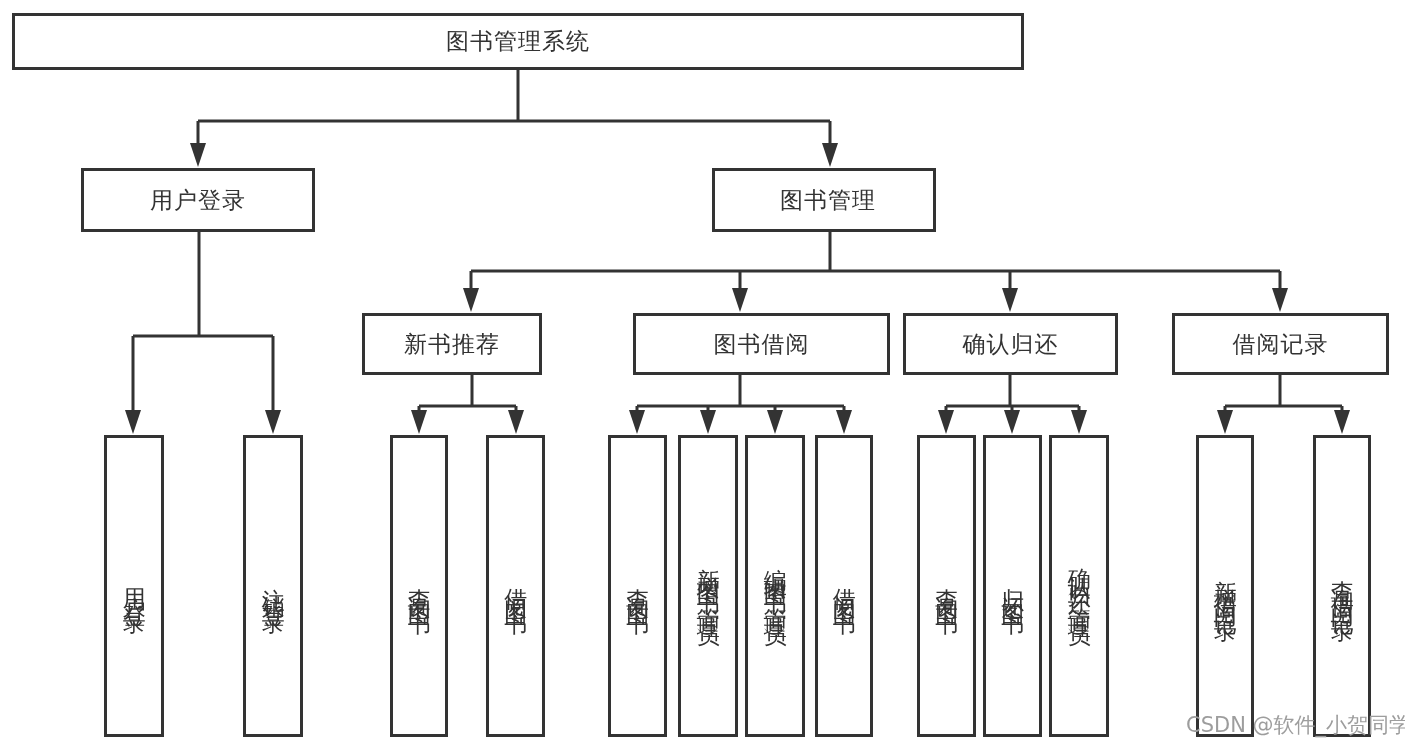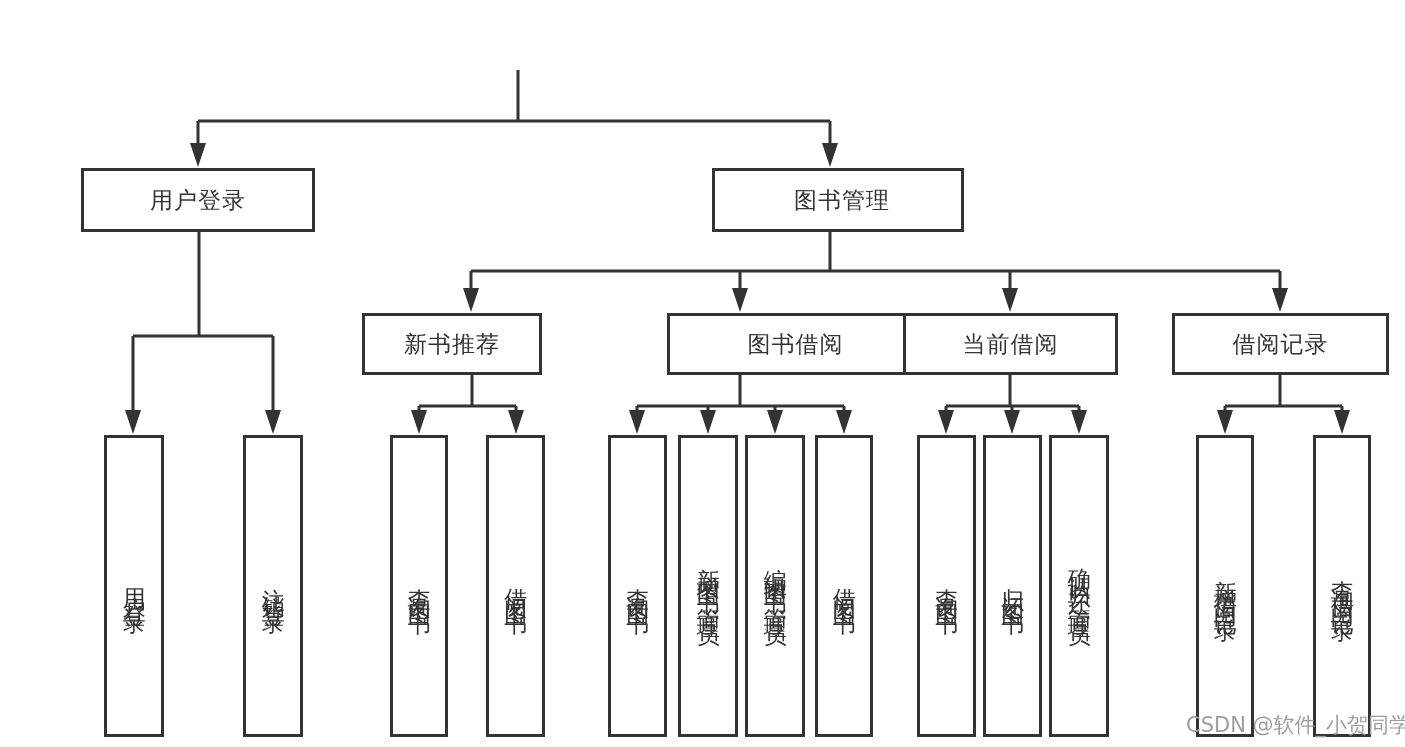--- a/index.html
+++ b/index.html
@@ -24,24 +24,24 @@
     border: 3px solid #333333;
     color: #333333;
     display: flex;
     align-items: center;
     justify-content: center;
     z-index: 2;
   }
   .node.h { font-size: 23px; letter-spacing: 1px; white-space: nowrap; }
   .root  { left: 12px;  top: 13px;  width: 1012px; height: 57px; }
   .lvl2a { left: 81px;  top: 168px; width: 234px;  height: 64px; }
-  .lvl2b { left: 712px; top: 168px; width: 252px;  height: 64px; padding-left: 8px; }
+  .lvl2b { left: 712px; top: 168px; width: 224px;  height: 64px; padding-left: 8px; }
   .lvl3  { top: 313px; height: 62px; }
   .l3a { left: 362px;  width: 180px; }
-  .l3b { left: 667px;  width: 257px; text-align: center; }
+  .l3b { left: 633px;  width: 257px; text-align: center; }
   .l3c { left: 903px;  width: 215px; }
   .l3d { left: 1172px; width: 217px; }
   .leaf { top: 435px; height: 302px; }
   .leaf > span {
     writing-mode: vertical-rl;
     text-orientation: mixed;
     font-size: 23px;
     letter-spacing: 8px;
     line-height: 1.1;
     color: #333333;
@@ -102,27 +102,28 @@
       <use href="#tri" x="775" y="434"></use>
       <use href="#tri" x="844" y="434"></use>
       <use href="#tri" x="946" y="434"></use>
       <use href="#tri" x="1012" y="434"></use>
       <use href="#tri" x="1079" y="434"></use>
       <use href="#tri" x="1225" y="434"></use>
       <use href="#tri" x="1342" y="434"></use>
     </g>
   </svg>
 
+  <div class="node h root">图书管理系统</div>
 
   <div class="node h lvl2a">用户登录</div>
   <div class="node h lvl2b">图书管理</div>
 
   <div class="node h lvl3 l3a">新书推荐</div>
   <div class="node h lvl3 l3b">图书借阅</div>
-  <div class="node h lvl3 l3c">当前借阅</div>
+  <div class="node h lvl3 l3c">确认归还</div>
   <div class="node h lvl3 l3d">借阅记录</div>
 
   <div class="node leaf lf01">
     <span>用户登录</span>
   </div>
   <div class="node leaf lf02">
     <span>注销登录</span>
   </div>
 
   <div class="node leaf lf03">

